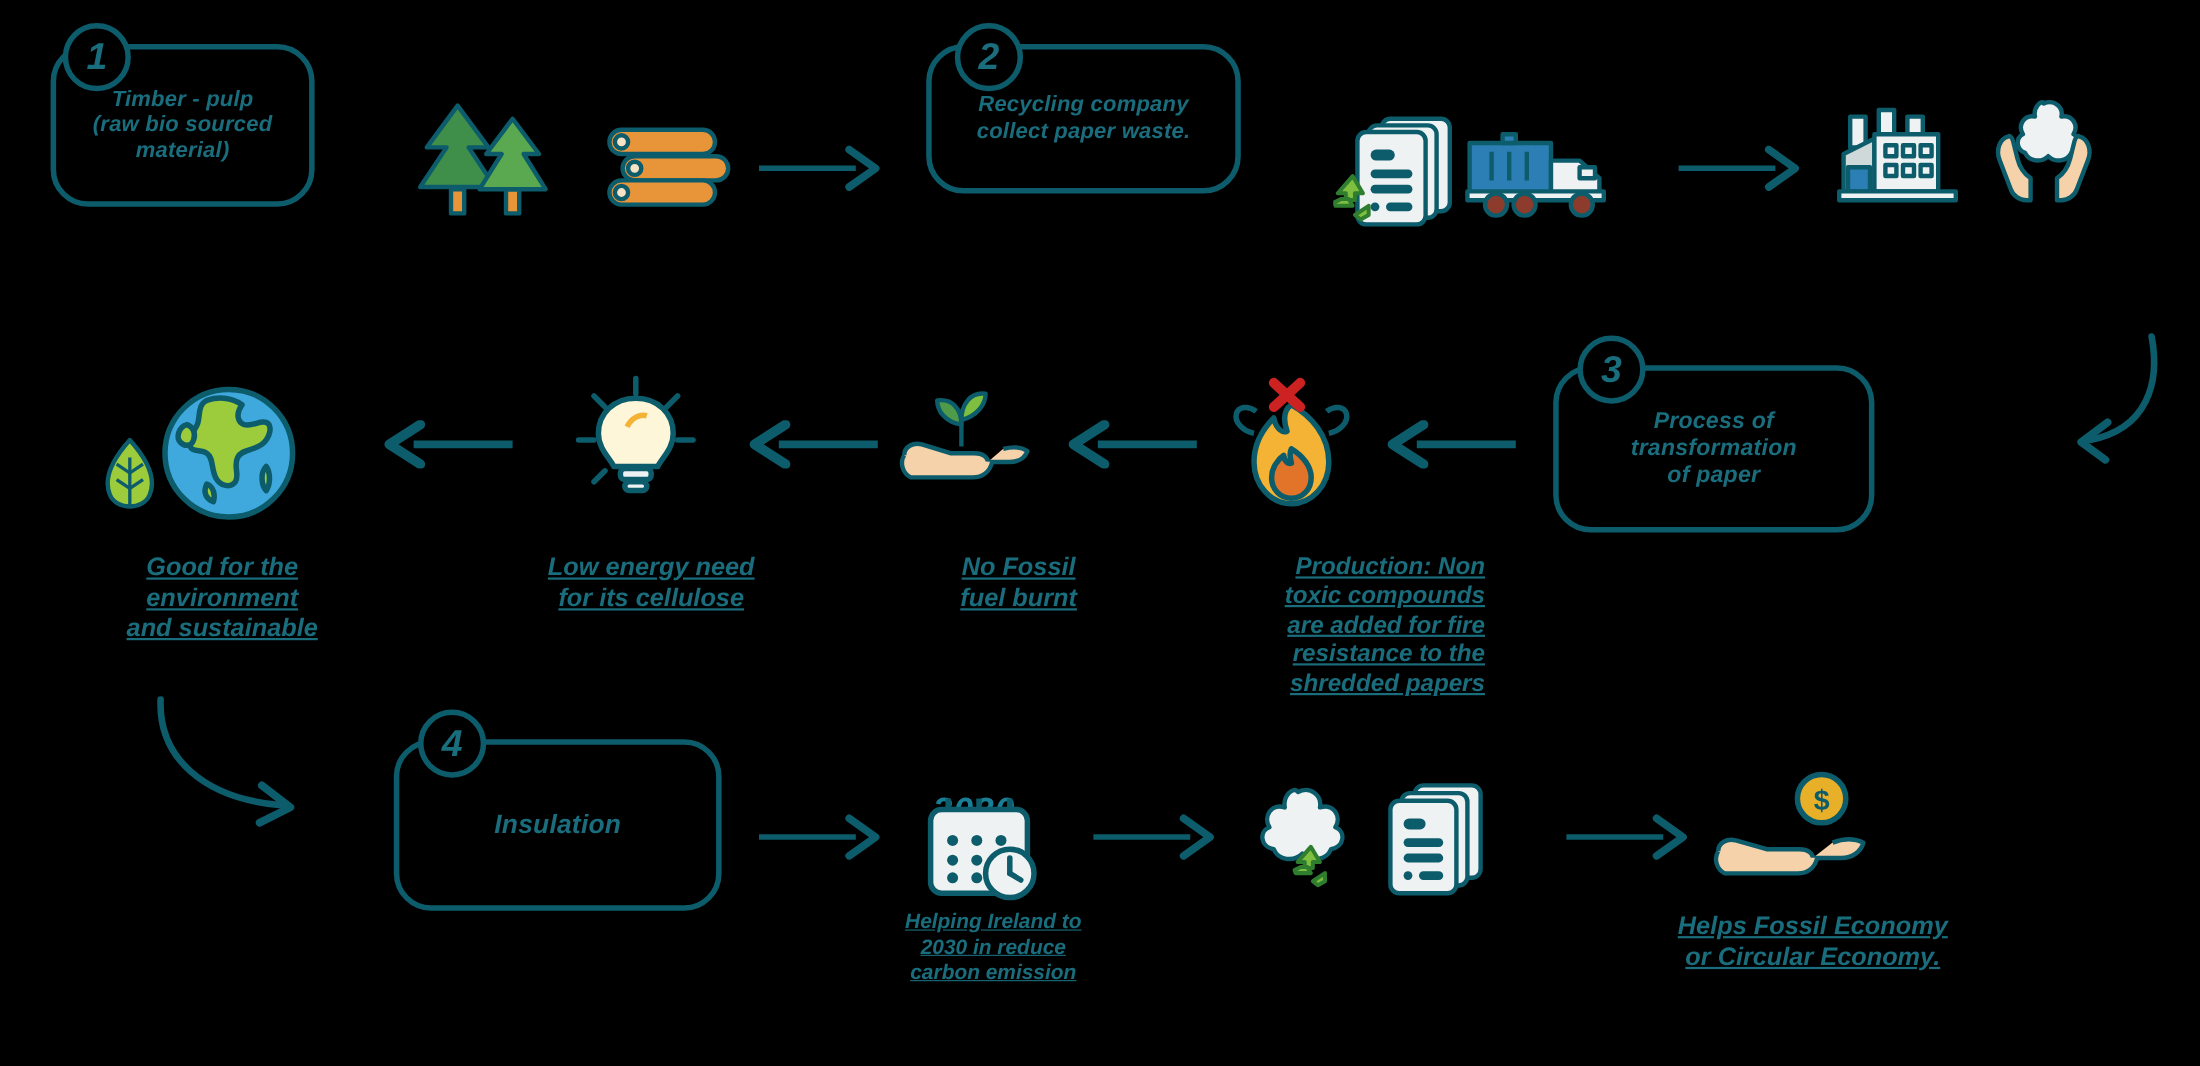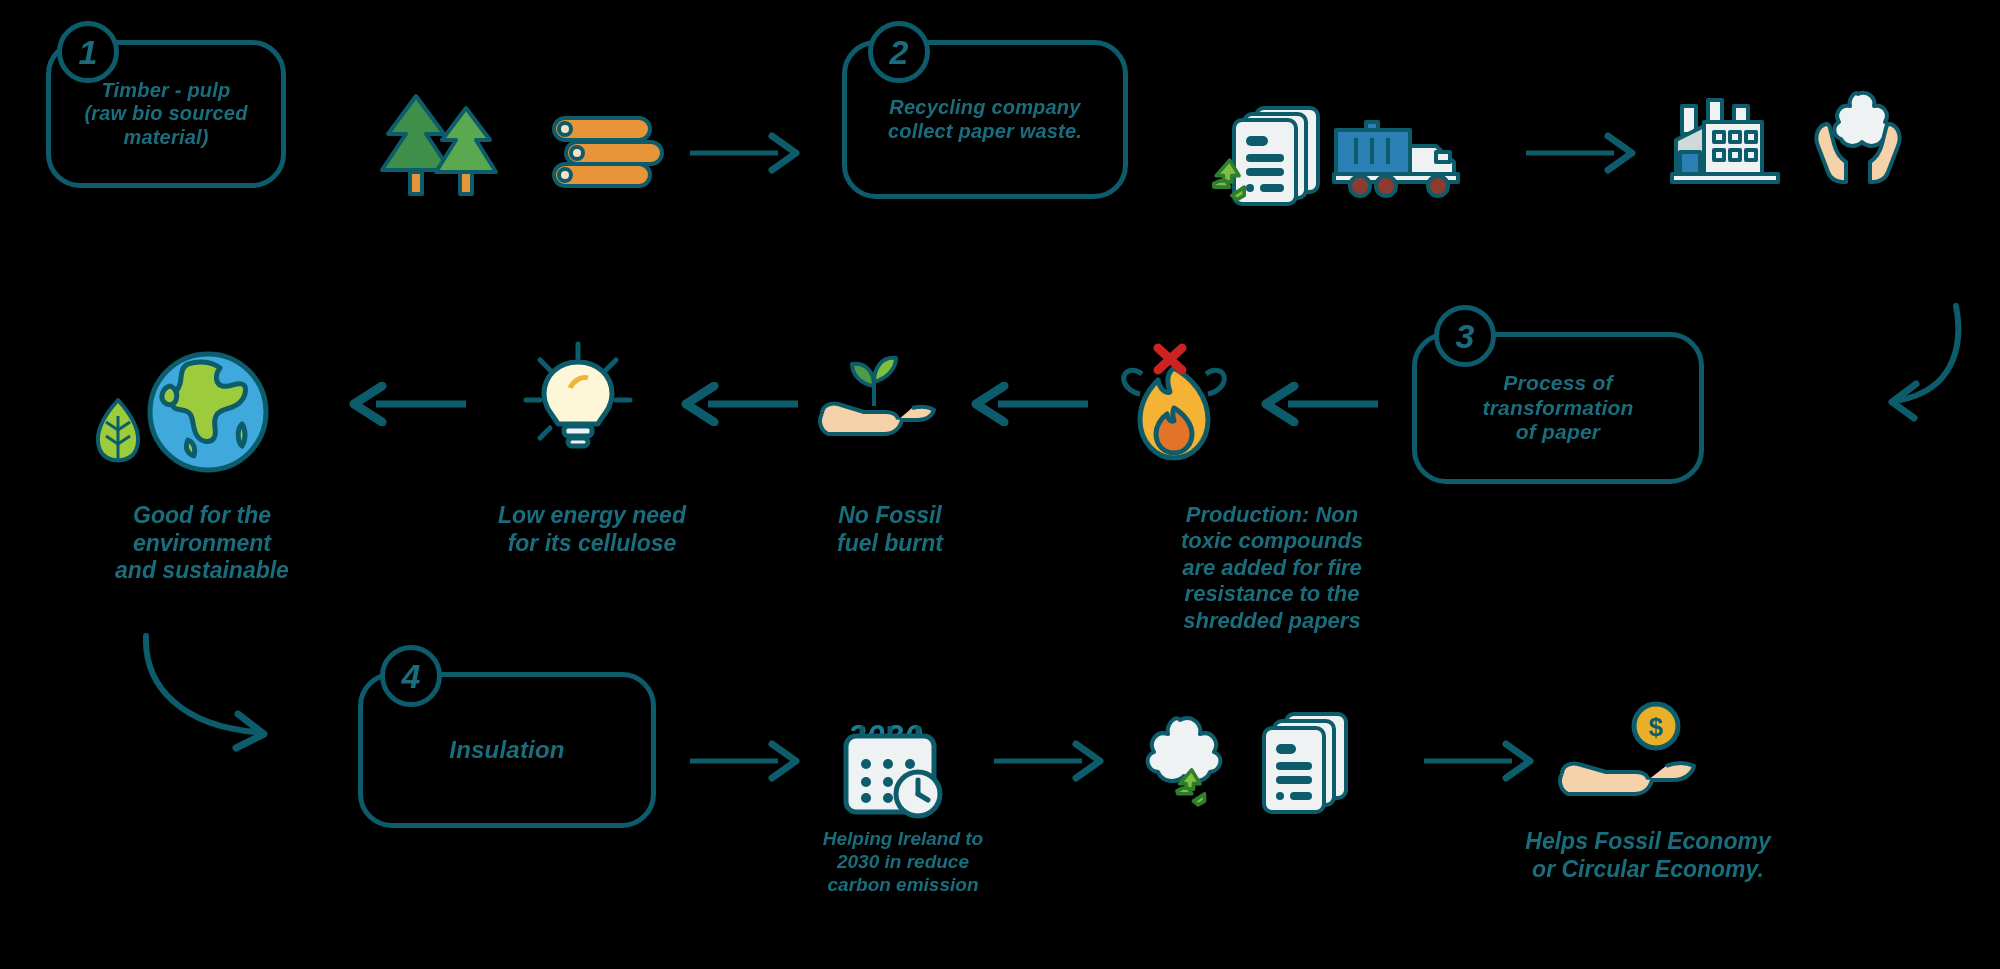--- a/index.html
+++ b/index.html
@@ -45,20 +45,21 @@
   }
 
   
   .caption {
     position: absolute;
     color: #1a6d7d;
     font-weight: 700;
     font-style: italic;
     text-align: center;
     line-height: 1.2;
+    text-decoration: underline;
   }
 
   
   .arrow { position: absolute; }
 
   
   .icon-wrap { position: absolute; display: flex; align-items: center; }
   .icon-wrap svg { display: block; }
 
   .year-tag {
@@ -106,21 +107,21 @@
     </svg>
   </div>
 
   <div class="arrow" style="left:686px; top:132px;">
     <svg width="118" height="42" viewBox="0 0 118 42">
       <line x1="4" y1="21" x2="92" y2="21" stroke="#0d5c6b" stroke-width="5"></line>
       <polyline points="86,4 110,21 86,38" fill="none" stroke="#0d5c6b" stroke-width="7" stroke-linecap="round" stroke-linejoin="round"></polyline>
     </svg>
   </div>
 
-  <div class="step-box" style="left:842px; top:40px; width:286px; height:159px;">
+  <div class="step-box" style="left:842px; top:40px; width:286px; height:136px;">
     <div class="step-text" style="font-size:20px; white-space:pre-line;">Recycling company
 collect paper waste.</div>
   </div>
   <div class="step-badge" style="left:868px; top:21px;">2</div>
 
   <div class="icon-wrap" style="left:1212px; top:100px;">
     <svg width="120" height="110" viewBox="0 0 120 110">
       <g stroke="#0d5c6b" stroke-width="4" stroke-linejoin="round">
         <rect x="44" y="8" width="62" height="84" rx="8" fill="#eef2f2"></rect>
         <rect x="32" y="14" width="62" height="84" rx="8" fill="#eef2f2"></rect>
@@ -317,24 +318,24 @@
     </svg>
   </div>
 
   <div class="caption" style="left:72px; top:502px; width:260px; font-size:23px; white-space:pre-line;">Good for the
 environment
 and sustainable</div>
 
   <div class="caption" style="left:452px; top:502px; width:280px; font-size:23px; white-space:pre-line;">Low energy need
 for its cellulose</div>
 
-  <div class="caption" style="left:790px; top:502px; width:200px; font-size:23px; white-space:pre-line;">No Fossil
+  <div class="caption" style="left:826px; top:502px; width:200px; font-size:23px; white-space:pre-line;">No Fossil
 fuel burnt</div>
 
-  <div class="caption" style="left:1137px; top:502px; width:270px; font-size:22px; white-space:pre-line;">Production: Non
+  <div class="caption" style="left:1080px; top:502px; width:270px; font-size:22px; white-space:pre-line;text-align:right;">Production: Non
 toxic compounds
 are added for fire
 resistance to the
 shredded papers</div>
 
   <div class="arrow" style="left:130px; top:630px;">
     <svg width="180" height="140" viewBox="0 0 180 140">
       <path d="M16 6 C14 58 54 96 126 102" fill="none" stroke="#0d5c6b" stroke-width="6" stroke-linecap="round"></path>
       <polyline points="108,84 134,104 106,118" fill="none" stroke="#0d5c6b" stroke-width="7" stroke-linecap="round" stroke-linejoin="round"></polyline>
     </svg>

